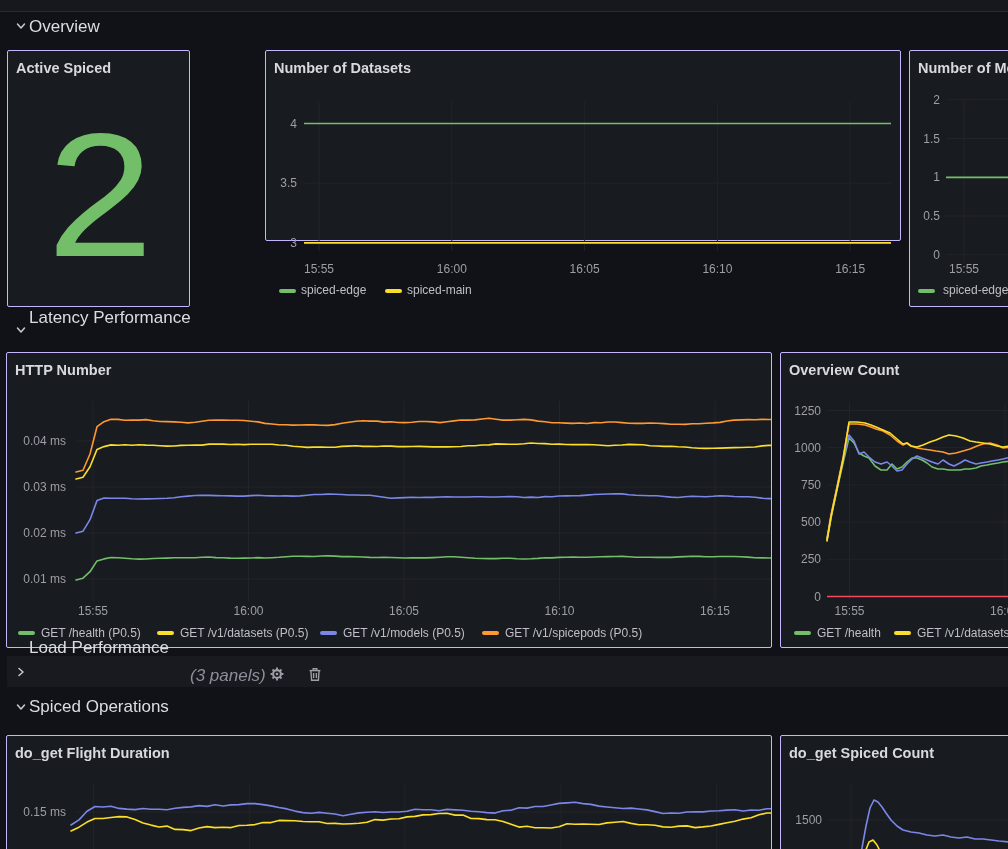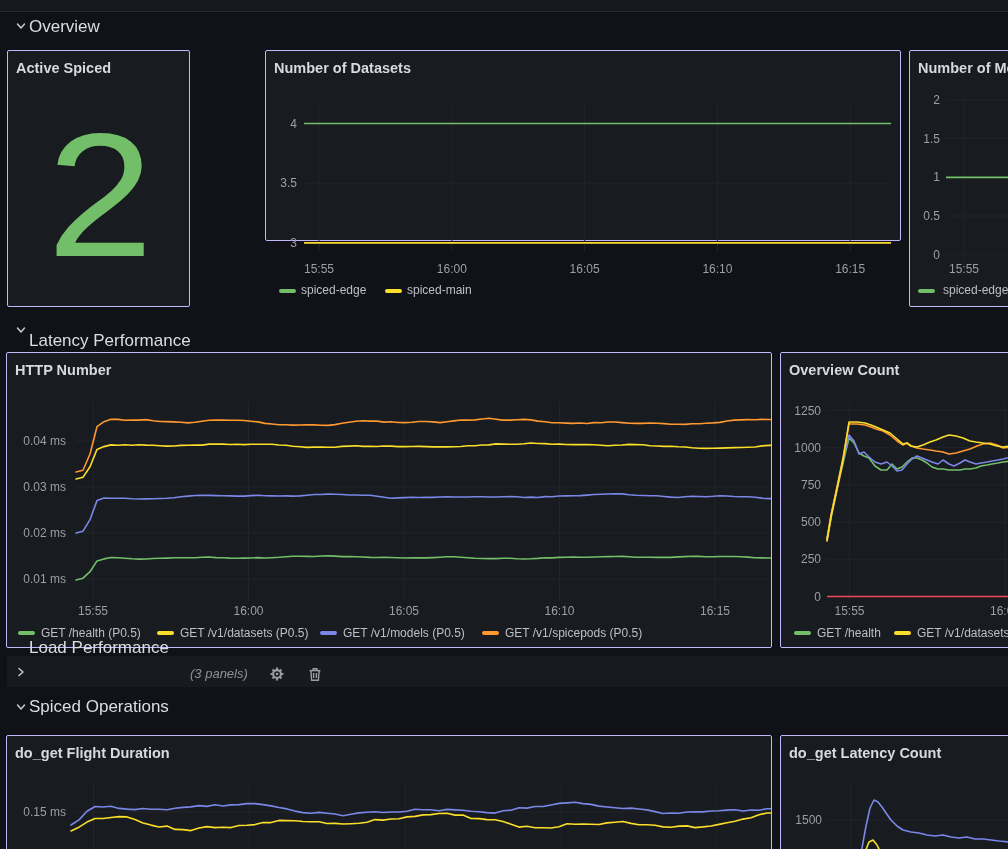--- a/index.html
+++ b/index.html
@@ -75,21 +75,21 @@
       <text x="585.2" y="222" text-anchor="middle" fill="#9d9ea7" font-size="12">16:15</text>
       <line x1="36" y1="126.3" x2="625" y2="126.3" stroke="#73bf69" stroke-width="1.7"></line>
       <rect x="8" y="238" width="17" height="4" rx="2" fill="#73bf69"></rect>
       <text x="33" y="243" fill="#bebfc8" font-size="12">spiced-edge</text>
     </svg>
 </div>
 
 <svg style="position:absolute;left:13.5px;top:323px" width="14" height="14" viewBox="0 0 14 14">
     <polyline points="3.5,5 7,9 10.5,5" fill="none" stroke="#c8c9d2" stroke-width="1.5" stroke-linecap="round" stroke-linejoin="round"></polyline>
   </svg>
-<div class="rh" style="left:29px;top:331px">Latency Performance</div>
+<div class="rh" style="left:29px;top:308px">Latency Performance</div>
 
 <div class="panel" style="left:6px;top:352px;width:766px;height:296px">
   <div class="pt">HTTP Number</div>
   <svg class="ch" width="764" height="294">
       <line x1="69" y1="88" x2="766" y2="88" stroke="#22242b" stroke-width="1"></line>
       <text x="59" y="92" text-anchor="end" fill="#9d9ea7" font-size="12">0.04 ms</text>
       <line x1="69" y1="134" x2="766" y2="134" stroke="#22242b" stroke-width="1"></line>
       <text x="59" y="138" text-anchor="end" fill="#9d9ea7" font-size="12">0.03 ms</text>
       <line x1="69" y1="180" x2="766" y2="180" stroke="#22242b" stroke-width="1"></line>
       <text x="59" y="184" text-anchor="end" fill="#9d9ea7" font-size="12">0.02 ms</text>
@@ -151,21 +151,21 @@
       <rect x="113" y="278" width="17" height="4" rx="2" fill="#fade2a"></rect>
       <text x="136" y="283.5" fill="#bebfc8" font-size="12">GET /v1/datasets</text>
     </svg>
 </div>
 
 <div style="position:absolute;left:7px;top:656px;width:1001px;height:31px;background:#191a20"></div>
 <svg style="position:absolute;left:14px;top:665px" width="14" height="14" viewBox="0 0 14 14">
     <polyline points="5,3.5 9,7 5,10.5" fill="none" stroke="#c8c9d2" stroke-width="1.5" stroke-linecap="round" stroke-linejoin="round"></polyline>
   </svg>
 <div class="rh" style="left:29px;top:638px">Load Performance</div>
-<div style="position:absolute;left:190px;top:666px;font-size:13px;font-style:italic;color:#8e8f99">(3 panels)</div>
+<div style="position:absolute;left:190px;top:666px;font-size:17px;font-style:italic;color:#8e8f99">(3 panels)</div>
 <svg style="position:absolute;left:270px;top:667px" width="14" height="14" viewBox="0 0 14 14">
     <g stroke="#9d9ea7" fill="none">
       <circle cx="7" cy="7" r="3.9" stroke-width="2.1"></circle>
       <path stroke-width="1.9" d="M7 0.6 L7 2.4 M7 11.6 L7 13.4 M0.6 7 L2.4 7 M11.6 7 L13.4 7 M2.5 2.5 L3.8 3.8 M10.2 10.2 L11.5 11.5 M11.5 2.5 L10.2 3.8 M3.8 10.2 L2.5 11.5"></path>
     </g>
     <circle cx="7" cy="7" r="1.3" fill="#9d9ea7"></circle>
   </svg>
 <svg style="position:absolute;left:308px;top:667px" width="14" height="14" viewBox="0 0 14 14">
     <g stroke="#9d9ea7" stroke-width="1.4" fill="none">
       <path d="M1.6 3.6 L12.4 3.6"></path>
@@ -189,21 +189,21 @@
       <line x1="242.3" y1="48" x2="242.3" y2="248" stroke="#22242b" stroke-width="1"></line>
       <line x1="398.1" y1="48" x2="398.1" y2="248" stroke="#22242b" stroke-width="1"></line>
       <line x1="553.9000000000001" y1="48" x2="553.9000000000001" y2="248" stroke="#22242b" stroke-width="1"></line>
       <line x1="709.7" y1="48" x2="709.7" y2="248" stroke="#22242b" stroke-width="1"></line>
       <polyline points="64.0,95.0 72.0,91.2 80.0,86.1 88.0,82.5 96.0,82.5 104.0,81.5 112.0,80.6 120.0,80.9 128.0,83.6 136.0,87.0 144.0,89.1 152.0,91.0 160.0,90.1 168.0,93.4 176.0,93.6 184.0,94.6 192.0,92.0 200.0,90.6 208.0,91.6 216.0,91.2 224.0,91.6 232.0,89.5 240.0,89.2 248.0,88.6 256.0,86.5 264.0,86.6 272.0,84.4 280.0,84.6 288.0,84.8 296.0,85.5 304.0,85.7 312.0,85.7 320.0,87.5 328.0,87.4 336.0,88.0 344.0,87.7 352.0,87.3 360.0,86.3 368.0,83.6 376.0,84.1 384.0,83.0 392.0,82.8 400.0,80.9 408.0,80.4 416.0,78.9 424.0,78.6 432.0,77.5 440.0,77.2 448.0,79.1 456.0,79.0 464.0,82.5 472.0,82.6 480.0,83.6 488.0,83.7 496.0,85.5 504.0,88.2 512.0,91.1 520.0,90.2 528.0,91.8 536.0,91.8 544.0,92.0 552.0,90.7 560.0,87.7 568.0,88.3 576.0,88.1 584.0,88.3 592.0,88.5 600.0,86.9 608.0,86.2 616.0,85.5 624.0,87.4 632.0,88.8 640.0,88.7 648.0,89.2 656.0,90.9 664.0,91.2 672.0,90.1 680.0,89.9 688.0,91.6 696.0,90.9 704.0,90.0 712.0,88.4 720.0,86.7 728.0,85.2 736.0,83.1 744.0,81.8 752.0,78.8 760.0,77.0 766.0,77.0" fill="none" stroke="#fade2a" stroke-width="1.6" stroke-linejoin="round" stroke-linecap="round"></polyline>
       <polyline points="64.0,89.0 72.0,83.9 80.0,75.3 88.0,70.5 96.0,71.0 104.0,70.3 112.0,72.4 120.0,73.1 128.0,73.6 136.0,72.5 144.0,73.3 152.0,73.2 160.0,73.7 168.0,72.3 176.0,71.4 184.0,70.9 192.0,69.6 200.0,70.4 208.0,68.7 216.0,70.0 224.0,68.9 232.0,68.6 240.0,67.6 248.0,67.6 256.0,68.6 264.0,69.9 272.0,71.5 280.0,72.9 288.0,75.1 296.0,76.6 304.0,77.3 312.0,76.4 320.0,77.2 328.0,78.0 336.0,79.8 344.0,78.2 352.0,76.9 360.0,76.2 368.0,75.7 376.0,76.5 384.0,76.0 392.0,76.0 400.0,75.2 408.0,73.2 416.0,73.8 424.0,73.8 432.0,74.8 440.0,73.4 448.0,73.9 456.0,74.3 464.0,75.2 472.0,75.8 480.0,76.6 488.0,77.1 496.0,74.8 504.0,74.2 512.0,71.7 520.0,72.1 528.0,70.5 536.0,70.5 544.0,69.0 552.0,67.4 560.0,66.9 568.0,66.3 576.0,67.6 584.0,68.4 592.0,70.1 600.0,71.0 608.0,71.8 616.0,72.5 624.0,72.1 632.0,73.0 640.0,73.9 648.0,75.6 656.0,77.5 664.0,77.0 672.0,77.3 680.0,76.0 688.0,75.8 696.0,75.9 704.0,75.0 712.0,74.7 720.0,74.1 728.0,73.7 736.0,75.0 744.0,74.0 752.0,74.2 760.0,72.7 766.0,72.7" fill="none" stroke="#7b87e8" stroke-width="1.6" stroke-linejoin="round" stroke-linecap="round"></polyline>
     </svg>
 </div>
 
 <div class="panel" style="left:780px;top:735px;width:636px;height:296px">
-  <div class="pt">do_get Latency Count</div>
+  <div class="pt">do_get Spiced Count</div>
   <svg class="ch" width="634" height="294">
       <line x1="47" y1="84" x2="625" y2="84" stroke="#22242b" stroke-width="1"></line>
       <text x="41" y="88" text-anchor="end" fill="#9d9ea7" font-size="12">1500</text>
       <line x1="70" y1="48" x2="70" y2="248" stroke="#22242b" stroke-width="1"></line>
       <polyline points="80.0,130.0 84.0,116.0 88.0,106.0 92.0,104.0 96.0,109.0 100.0,117.0 104.0,127.0 108.0,135.0" fill="none" stroke="#fade2a" stroke-width="1.6" stroke-linejoin="round" stroke-linecap="round"></polyline>
       <polyline points="77.0,130.0 81.0,112.0 85.0,90.0 89.0,72.0 93.0,64.0 97.0,66.0 101.0,71.0 105.0,77.0 110.0,84.0 116.0,90.0 122.0,94.0 130.0,96.0 138.0,97.0 146.0,99.0 154.0,100.0 162.0,99.0 170.0,101.0 178.0,102.0 186.0,101.0 194.0,103.0 202.0,103.0 210.0,104.0 218.0,105.0 228.0,106.0" fill="none" stroke="#7b87e8" stroke-width="1.6" stroke-linejoin="round" stroke-linecap="round"></polyline>
     </svg>
 </div>
 
 </body></html>

